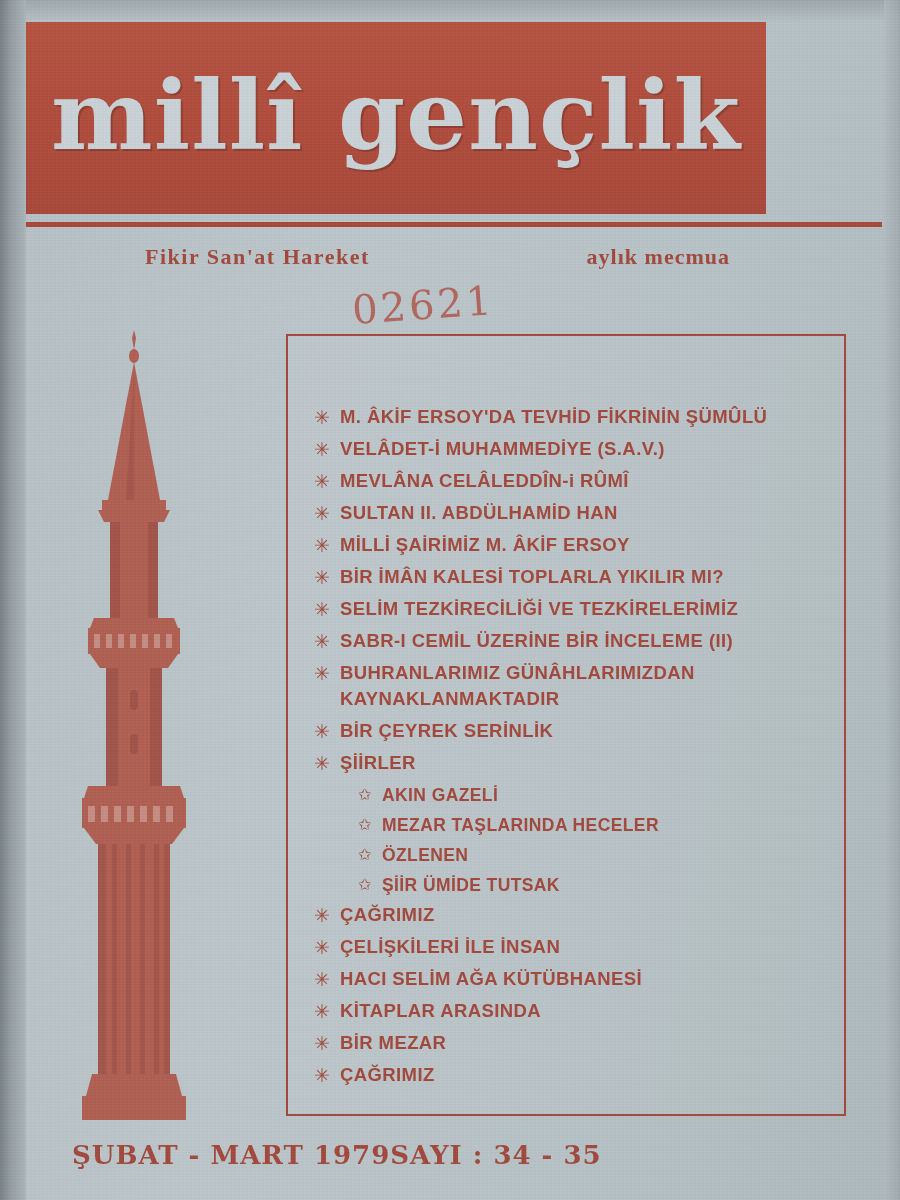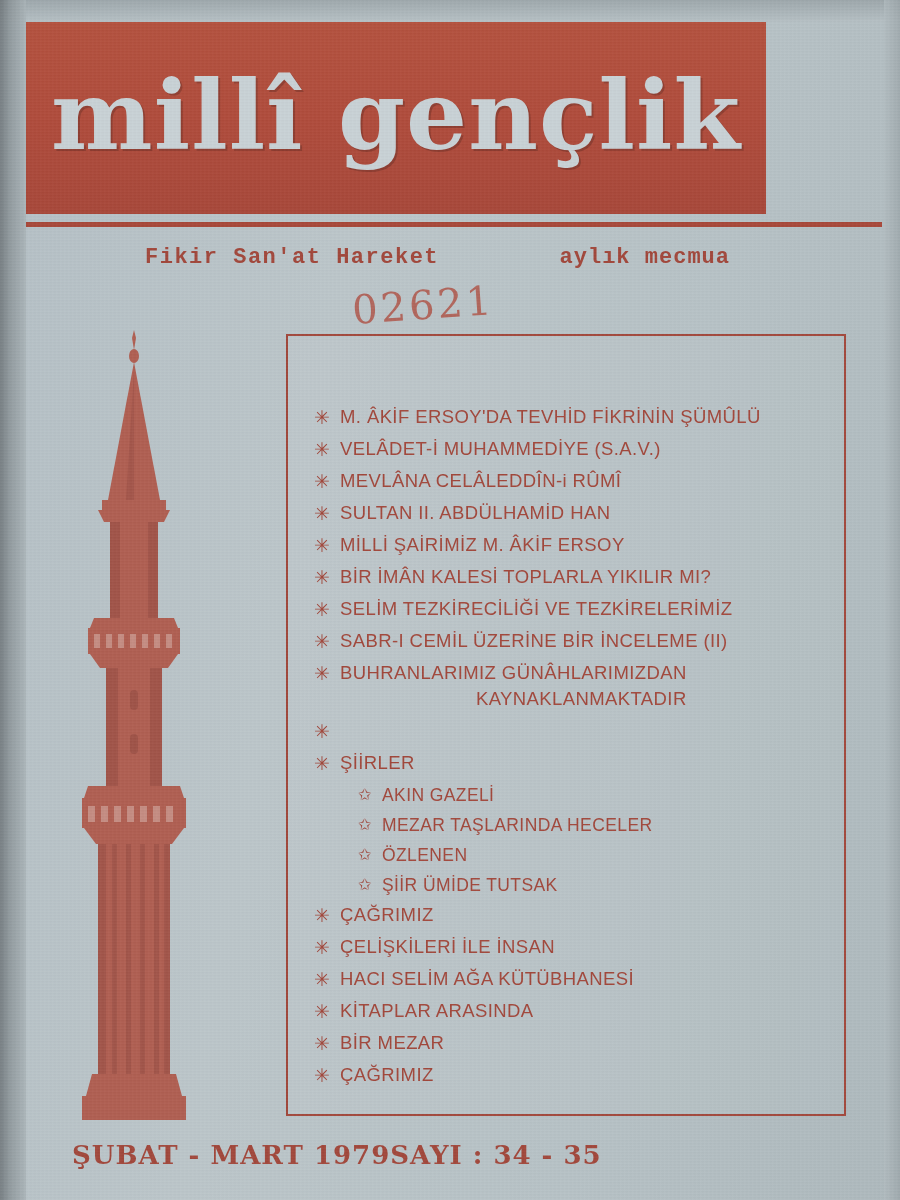--- a/index.html
+++ b/index.html
@@ -67,21 +67,21 @@
     background: #a8483a;
   }
 
   
   #subtitle-row {
     position: absolute;
     left: 120px; top: 240px; width: 700px; height: 34px;
     display: flex; align-items: center; justify-content: space-between;
   }
   .subtitle-text {
-    font-family: Liberation Mono, monospace;
+    font-family: Liberation Serif, serif;
     font-weight: bold;
     font-size: 22px;
     color: #a2483c;
     letter-spacing: 1.5px;
   }
   #subtitle-left { margin-left: 25px; }
   #subtitle-right { margin-right: 90px; letter-spacing: 1px; }
 
   
   #accession {
@@ -115,27 +115,26 @@
   .bullet {
     width: 26px;
     flex: 0 0 26px;
     color: #a2483c;
     font-size: 19px;
     line-height: 26px;
     font-family: "DejaVu Sans", sans-serif;
   }
   .toc-label {
     font-family: "Liberation Sans", sans-serif;
-    font-weight: normal;
+    font-weight: bold;
     font-size: 18.5px;
     line-height: 26px;
     color: #a2483c;
     letter-spacing: 0.4px;
     white-space: pre-line;
-    text-align: right;
   }
   .toc-item.sub {
     margin-left: 44px;
     margin-bottom: 4px;
   }
   .toc-item.sub .bullet {
     font-size: 16px;
     width: 24px; flex: 0 0 24px;
   }
   .toc-item.sub .toc-label {
@@ -293,20 +292,21 @@
         <span class="bullet">✳</span>
         <span class="toc-label">SABR-I CEMİL ÜZERİNE BİR İNCELEME (II)</span>
       </div>
       <div class="toc-item">
         <span class="bullet">✳</span>
         <span class="toc-label">BUHRANLARIMIZ GÜNÂHLARIMIZDAN
 KAYNAKLANMAKTADIR</span>
       </div>
       <div class="toc-item">
         <span class="bullet">✳</span>
+        <span class="toc-label">BİR ÇEYREK SERİNLİK</span>
       </div>
       <div class="toc-item">
         <span class="bullet">✳</span>
         <span class="toc-label">ŞİİRLER</span>
       </div>
 
       <div class="toc-item sub">
         <span class="bullet">✩</span>
         <span class="toc-label">AKIN GAZELİ</span>
       </div>

